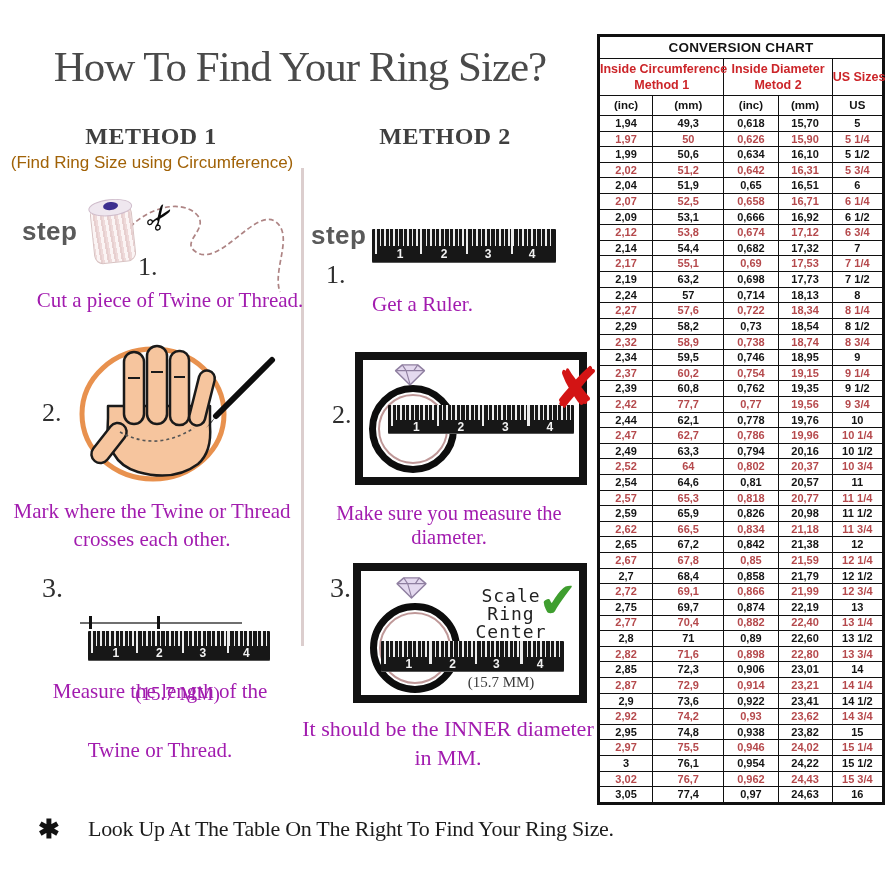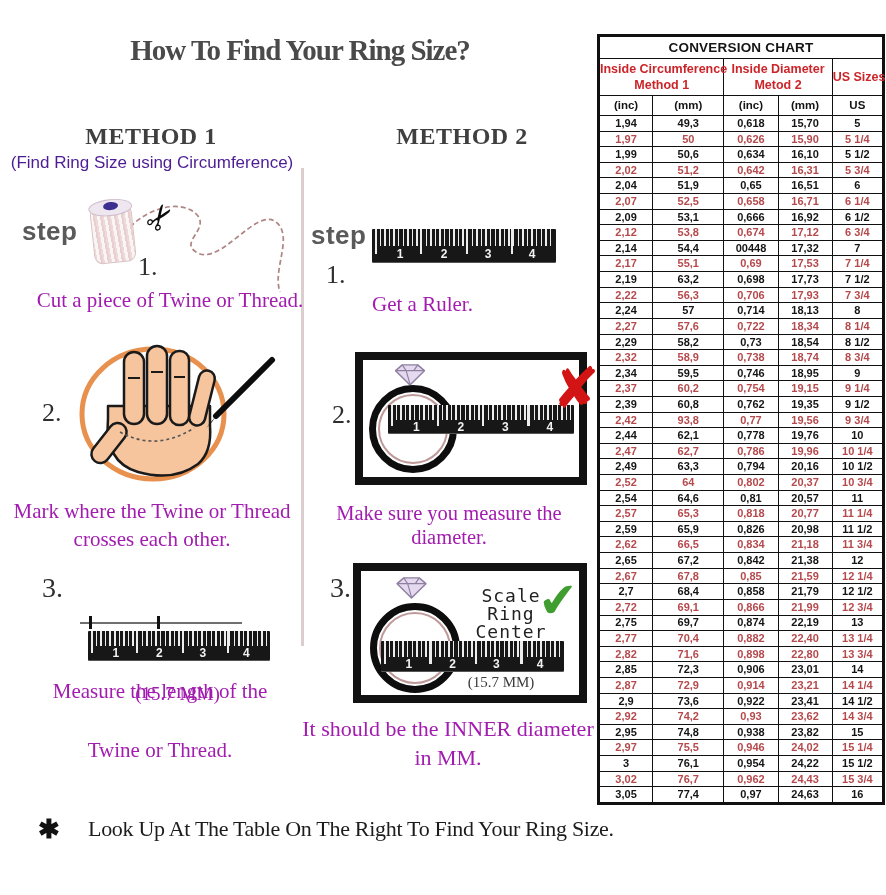--- a/index.html
+++ b/index.html
@@ -4,24 +4,24 @@
 <style>
   html,body{margin:0;padding:0;background:#ffffff;}
   .canvas{position:relative;width:886px;height:895px;background:#fff;overflow:hidden;
           font-family:"Liberation Serif",serif;color:#3d3d3d;}
   .abs{position:absolute;line-height:1.15;}
   .sans{font-family:"Liberation Sans",sans-serif;}
   .mono{font-family:"DejaVu Sans Mono",monospace;}
   .center{text-align:center;}
 
   
-  .main-title{left:20px;top:34px;width:560px;font-size:29px;font-weight:700;color:#4a4a4a;
+  .main-title{left:20px;top:42px;width:560px;font-size:43px;font-weight:400;color:#4a4a4a;
               letter-spacing:-1px;text-align:center;}
   .method-head{font-size:24px;font-weight:600;color:#3f3f3f;letter-spacing:.5px;}
-  .method-sub{font-size:17px;color:#4c1d95;}
+  .method-sub{font-size:17px;color:#a16207;}
   .divider{left:301px;top:168px;width:3px;height:478px;background:#dccece;}
 
   .step-label{font-size:26px;font-weight:600;color:#5a5a5a;letter-spacing:.5px;}
   .step-num{font-size:26px;color:#2e2e2e;}
   .step-text{font-size:21px;color:#a21caf;}
 
   
   .ruler{position:absolute;background:#171717;border-radius:1px;box-shadow:0 1px 0 #555;}
   .ruler .ticks{position:absolute;left:3px;right:3px;top:0;height:52%;
     background-image:repeating-linear-gradient(90deg,#ececec 0 1.5px,transparent 1.5px 4.6px);}
@@ -80,21 +80,21 @@
 </style>
 </head>
 <body>
 
 <div class="canvas">
 
   <div class="abs main-title">How To Find Your Ring Size?</div>
 
   <div class="abs method-head center" style="left:0;top:123px;width:302px;">METHOD 1</div>
   <div class="abs method-sub sans center" style="left:2px;top:153px;width:300px;">(Find Ring Size using Circumference)</div>
-  <div class="abs method-head center" style="left:326px;top:123px;width:272px;">METHOD 2</div>
+  <div class="abs method-head center" style="left:309px;top:123px;width:272px;">METHOD 2</div>
 
   <div class="abs divider"></div>
 
   <div class="abs step-label sans" style="left:22px;top:217px;">step</div>
 
   <svg class="abs" style="left:108px;top:194px;width:192px;height:112px;" viewBox="0 0 192 112">
     <path d="M8,52 C28,14 74,2 90,22 C100,36 72,48 88,58 C112,74 148,12 168,28 C186,42 164,76 172,98" fill="none" stroke="#ae8484" stroke-width="1.7" stroke-dasharray="5 3"></path>
   </svg>
   <div class="abs spool"></div>
   <div class="abs scissors">✂</div>
@@ -296,45 +296,38 @@
           <tr class="red">
             <td class="c0">2,12</td>
             <td class="c1">53,8</td>
             <td class="c2">0,674</td>
             <td class="c3">17,12</td>
             <td class="c4">6 3/4</td>
           </tr>
           <tr>
             <td class="c0">2,14</td>
             <td class="c1">54,4</td>
-            <td class="c2">00448</td>
+            <td class="c2">0,682</td>
             <td class="c3">17,32</td>
             <td class="c4">7</td>
           </tr>
           <tr class="red">
             <td class="c0">2,17</td>
             <td class="c1">55,1</td>
             <td class="c2">0,69</td>
             <td class="c3">17,53</td>
             <td class="c4">7 1/4</td>
           </tr>
           <tr>
             <td class="c0">2,19</td>
             <td class="c1">63,2</td>
             <td class="c2">0,698</td>
             <td class="c3">17,73</td>
             <td class="c4">7 1/2</td>
           </tr>
-          <tr class="red">
-            <td class="c0">2,22</td>
-            <td class="c1">56,3</td>
-            <td class="c2">0,706</td>
-            <td class="c3">17,93</td>
-            <td class="c4">7 3/4</td>
-          </tr>
           <tr>
             <td class="c0">2,24</td>
             <td class="c1">57</td>
             <td class="c2">0,714</td>
             <td class="c3">18,13</td>
             <td class="c4">8</td>
           </tr>
           <tr class="red">
             <td class="c0">2,27</td>
             <td class="c1">57,6</td>
@@ -372,21 +365,21 @@
           </tr>
           <tr>
             <td class="c0">2,39</td>
             <td class="c1">60,8</td>
             <td class="c2">0,762</td>
             <td class="c3">19,35</td>
             <td class="c4">9 1/2</td>
           </tr>
           <tr class="red">
             <td class="c0">2,42</td>
-            <td class="c1">93,8</td>
+            <td class="c1">77,7</td>
             <td class="c2">0,77</td>
             <td class="c3">19,56</td>
             <td class="c4">9 3/4</td>
           </tr>
           <tr>
             <td class="c0">2,44</td>
             <td class="c1">62,1</td>
             <td class="c2">0,778</td>
             <td class="c3">19,76</td>
             <td class="c4">10</td>
@@ -475,20 +468,27 @@
             <td class="c3">22,19</td>
             <td class="c4">13</td>
           </tr>
           <tr class="red">
             <td class="c0">2,77</td>
             <td class="c1">70,4</td>
             <td class="c2">0,882</td>
             <td class="c3">22,40</td>
             <td class="c4">13 1/4</td>
           </tr>
+          <tr>
+            <td class="c0">2,8</td>
+            <td class="c1">71</td>
+            <td class="c2">0,89</td>
+            <td class="c3">22,60</td>
+            <td class="c4">13 1/2</td>
+          </tr>
           <tr class="red">
             <td class="c0">2,82</td>
             <td class="c1">71,6</td>
             <td class="c2">0,898</td>
             <td class="c3">22,80</td>
             <td class="c4">13 3/4</td>
           </tr>
           <tr>
             <td class="c0">2,85</td>
             <td class="c1">72,3</td>

